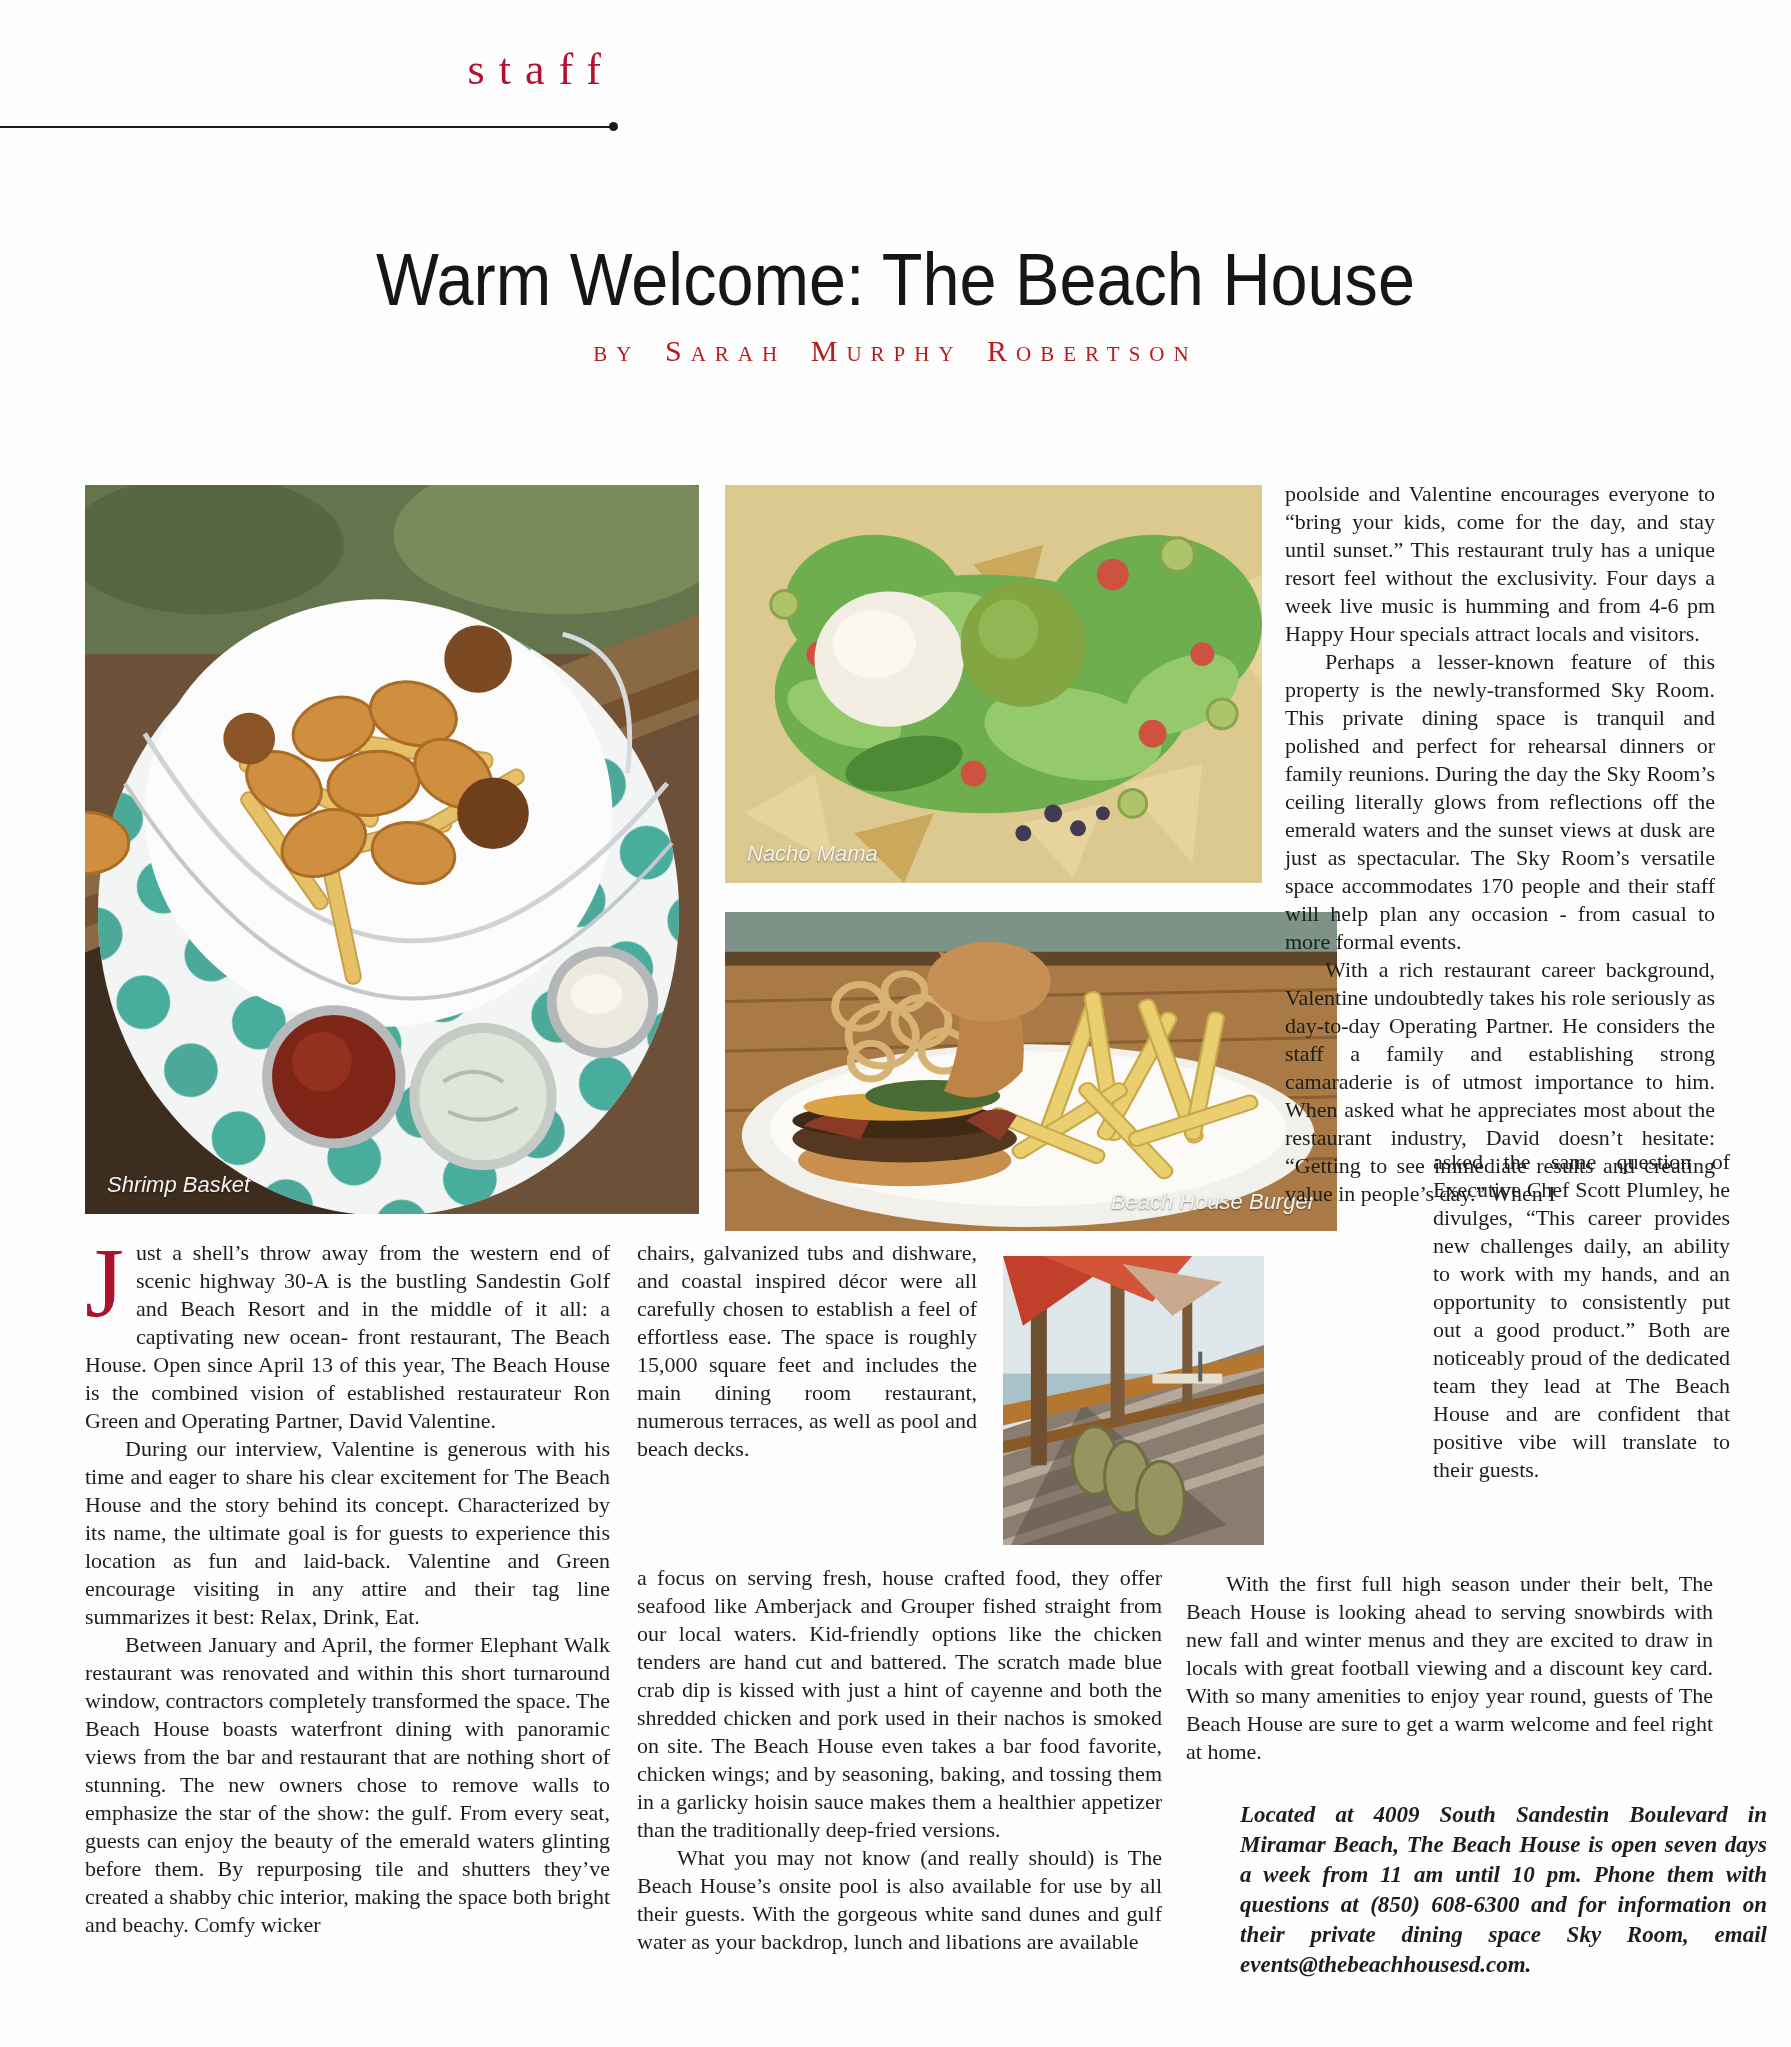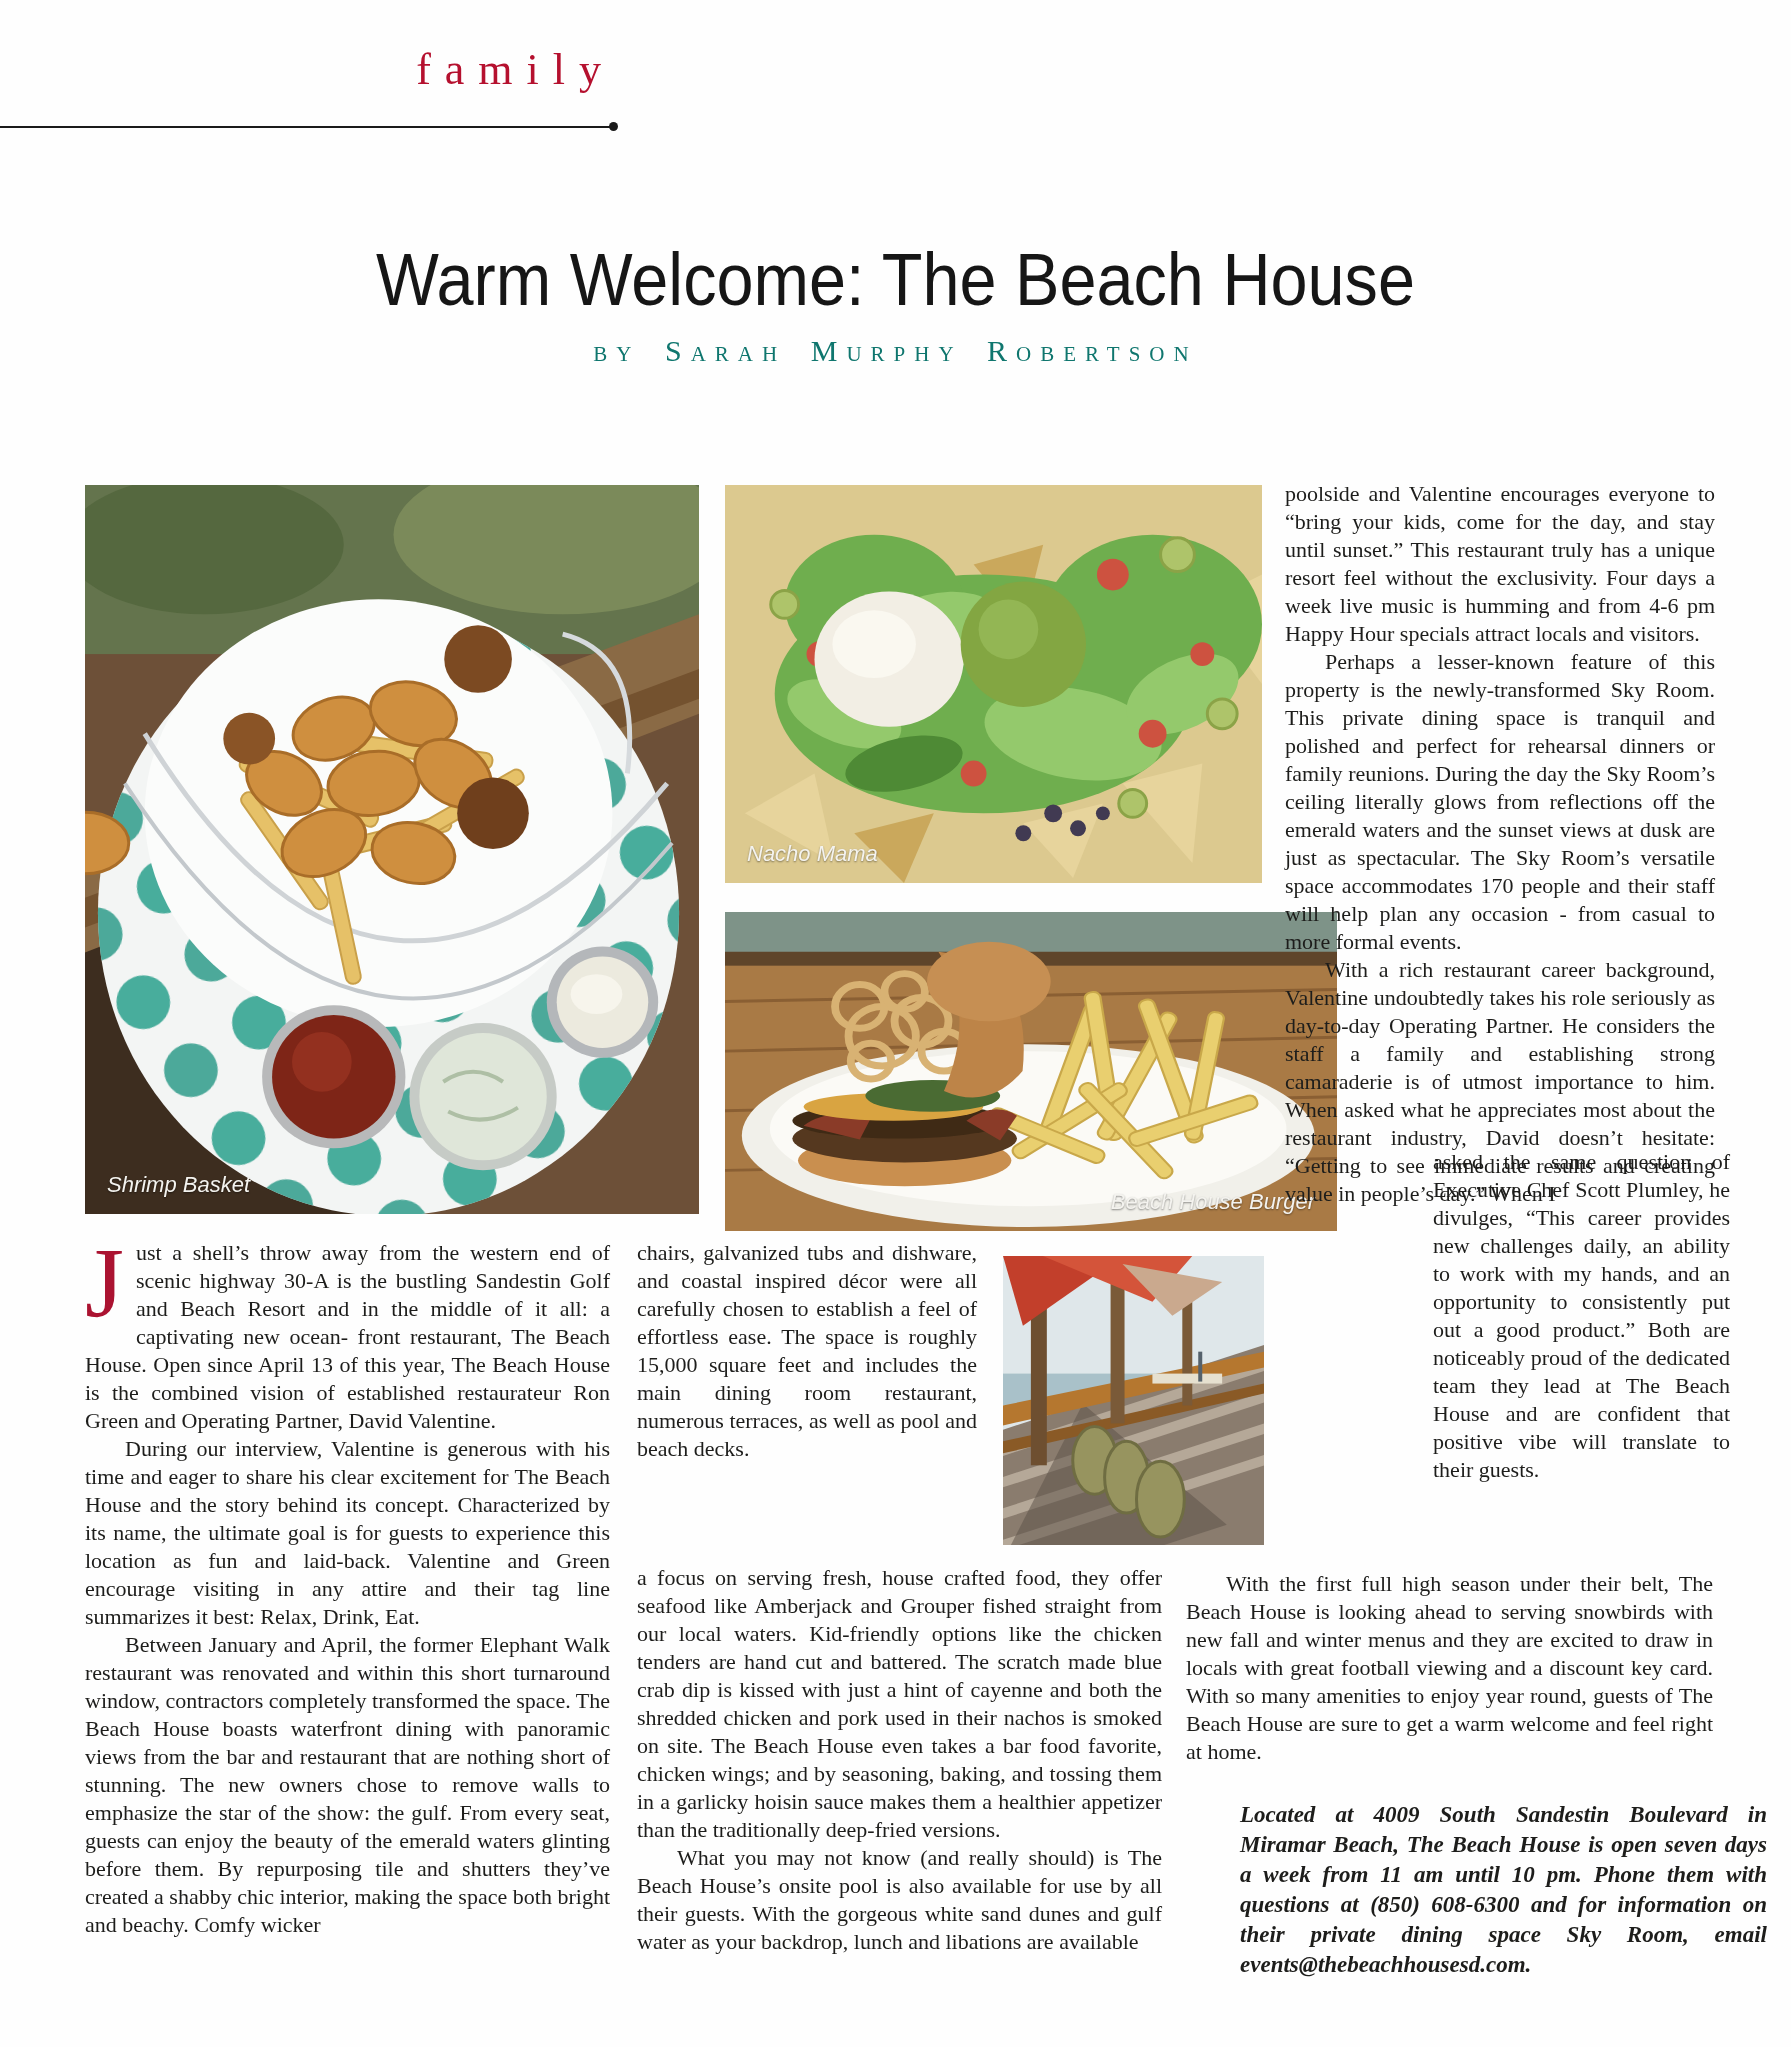--- a/index.html
+++ b/index.html
@@ -18,21 +18,21 @@
   
   .title{
     position:absolute;top:237px;left:0;width:1791px;text-align:center;
     font-family:"Liberation Sans","DejaVu Sans",sans-serif;font-weight:200;
     font-size:74px;color:#161616;transform:scaleX(.9);transform-origin:center;
     letter-spacing:0px;white-space:nowrap;
   }
   .byline{
     position:absolute;top:334px;left:0;width:1791px;text-align:center;
     font-family:"Liberation Serif",serif;font-variant:small-caps;
-    font-size:30px;letter-spacing:9px;word-spacing:8px;color:#0f766e;
+    font-size:30px;letter-spacing:9px;word-spacing:8px;color:#b91c1c;
   }
   
   .photo{position:absolute;overflow:hidden;background:#a21caf;}
   .photo svg{display:block;width:100%;height:100%;}
   .photo-shrimp{left:85px;top:485px;width:614px;height:729px;}
   .photo-nachos{left:725px;top:485px;width:537px;height:398px;}
   .photo-burger{left:725px;top:912px;width:612px;height:319px;}
   .photo-deck{left:1003px;top:1256px;width:261px;height:289px;}
   .caption{
     position:absolute;bottom:16px;left:22px;
@@ -68,21 +68,21 @@
     letter-spacing:2.5px;color:#3a3a3a;font-weight:300;
   }
   .footer .pg{font-weight:bold;color:#111;letter-spacing:1px;}
   .footer .sep{margin:0 12px;color:#444;font-weight:400;}
 </style>
 </head>
 <body>
 
 <div class="page">
 
-  <div class="section-label">family</div>
+  <div class="section-label">staff</div>
   <div class="rule"></div>
   <div class="rule-dot"></div>
 
   <div class="title">Warm Welcome: The Beach House</div>
   <div class="byline">by Sarah Murphy Robertson</div>
 
   <div class="photo photo-shrimp">
     <svg viewBox="0 0 617 733" preserveAspectRatio="none">
       <defs>
         <pattern id="tealdots" width="118" height="118" patternUnits="userSpaceOnUse" patternTransform="rotate(10)">

